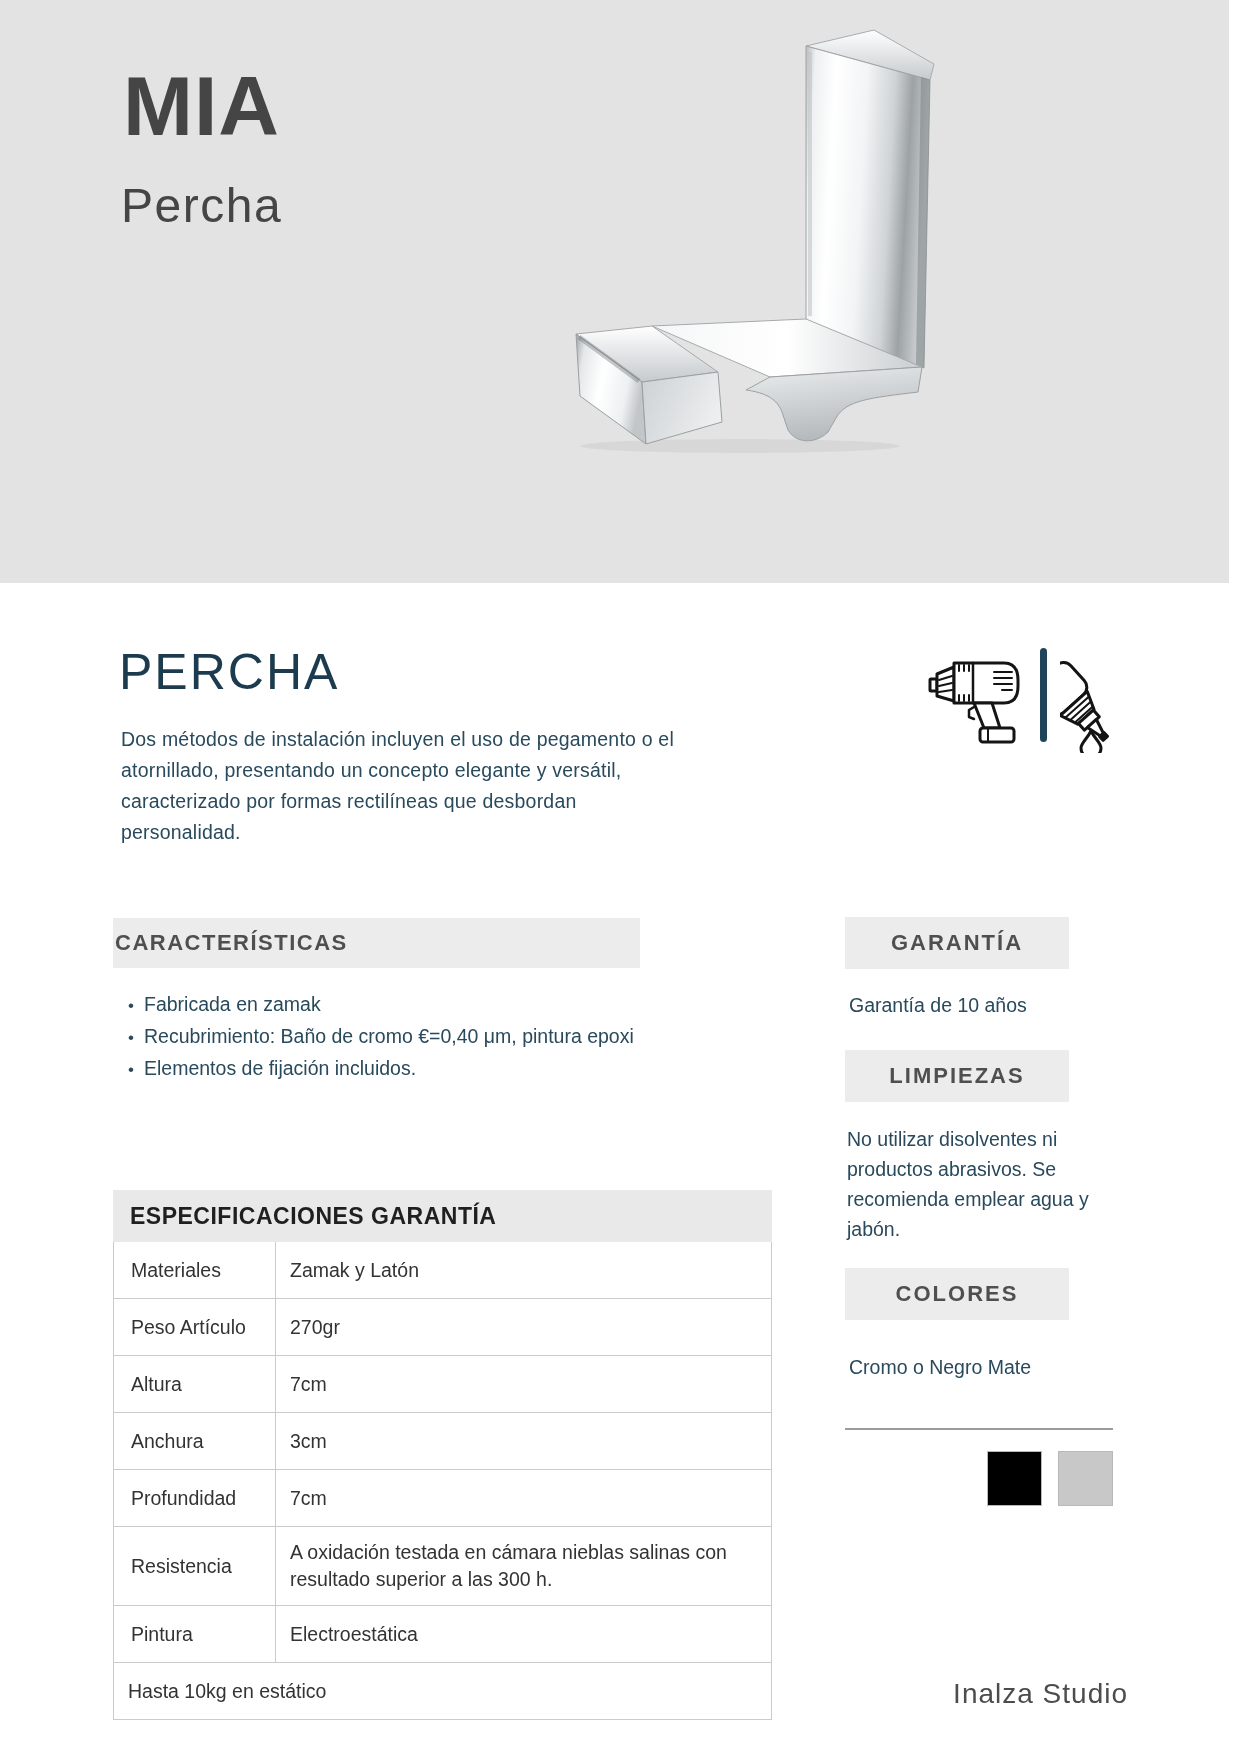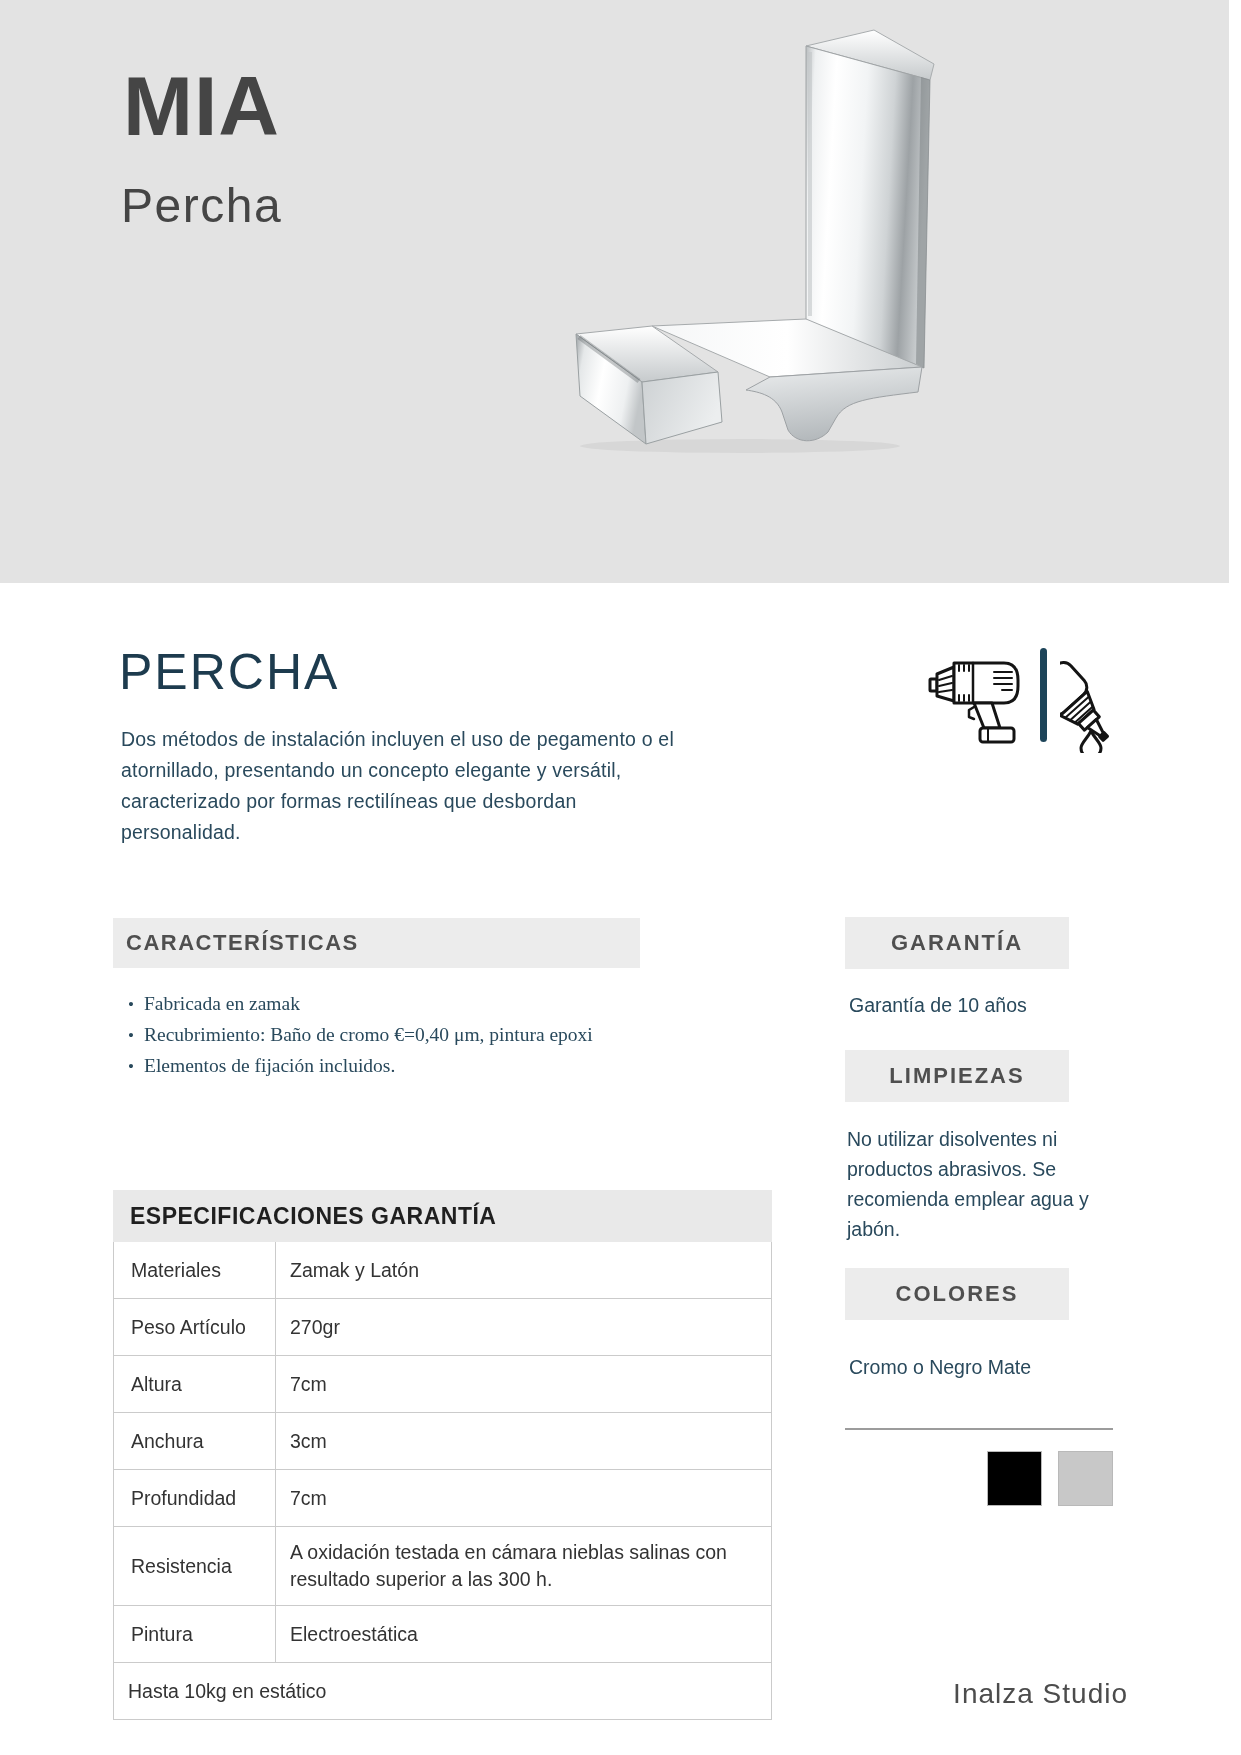--- a/index.html
+++ b/index.html
@@ -12,24 +12,24 @@
   
   #hero{left:0;top:0;width:1229px;height:583px;background:#e3e3e3;}
   .brand{left:123px;top:64px;font-size:84px;font-weight:700;color:#454545;line-height:1;letter-spacing:1px;}
   .brand-sub{left:121px;top:182px;font-size:48px;font-weight:400;color:#454545;line-height:1;letter-spacing:1.5px;}
   
   .intro-title{left:119px;top:647px;font-size:50px;color:#1d3b4e;letter-spacing:2px;line-height:1;font-weight:400;}
   .intro-desc{left:121px;top:724px;width:575px;font-size:19.5px;line-height:31px;color:#29495c;letter-spacing:.2px;}
   .icon-divider{left:1040px;top:648px;width:7px;height:94px;background:#1d4459;border-radius:4px;}
   
   .bar{background:#ececec;color:#4f4f4f;font-weight:700;display:flex;align-items:center;}
-  .bar-left{left:113px;top:918px;width:527px;height:50px;font-size:22px;letter-spacing:1.5px;padding-left:13px;box-sizing:border-box;}
+  .bar-left{left:113px;top:918px;width:527px;height:50px;font-size:22px;letter-spacing:1.5px;padding-left:2px;box-sizing:border-box;}
   .bar-right{width:224px;height:52px;font-size:22px;letter-spacing:2px;justify-content:center;}
   
-  .bullets{left:128px;top:993px;margin:0;padding:0;list-style:none;font-family:Liberation Serif, serif;}
+  .bullets{left:128px;top:993px;margin:0;padding:0;list-style:none;}
   .bullets li{font-size:19.5px;color:#29495c;margin:0 0 8px 0;line-height:22px;}
   .bullets li::before{content:"•";display:inline-block;width:16px;color:#29495c;font-size:17px;}
   
   .teal-text{font-size:19.5px;color:#29495c;line-height:30px;}
   .hline{left:845px;top:1428px;width:268px;height:2px;background:#9c9c9c;}
   .swatch-row{left:987px;top:1451px;display:flex;gap:16px;}
   .swatch{width:55px;height:55px;border:1px solid #b9b9b9;box-sizing:border-box;}
   
   .spec-table{left:113px;top:1190px;width:659px;}
   .spec-header{height:52px;background:#e9e9e9;display:flex;align-items:center;padding-left:17px;

